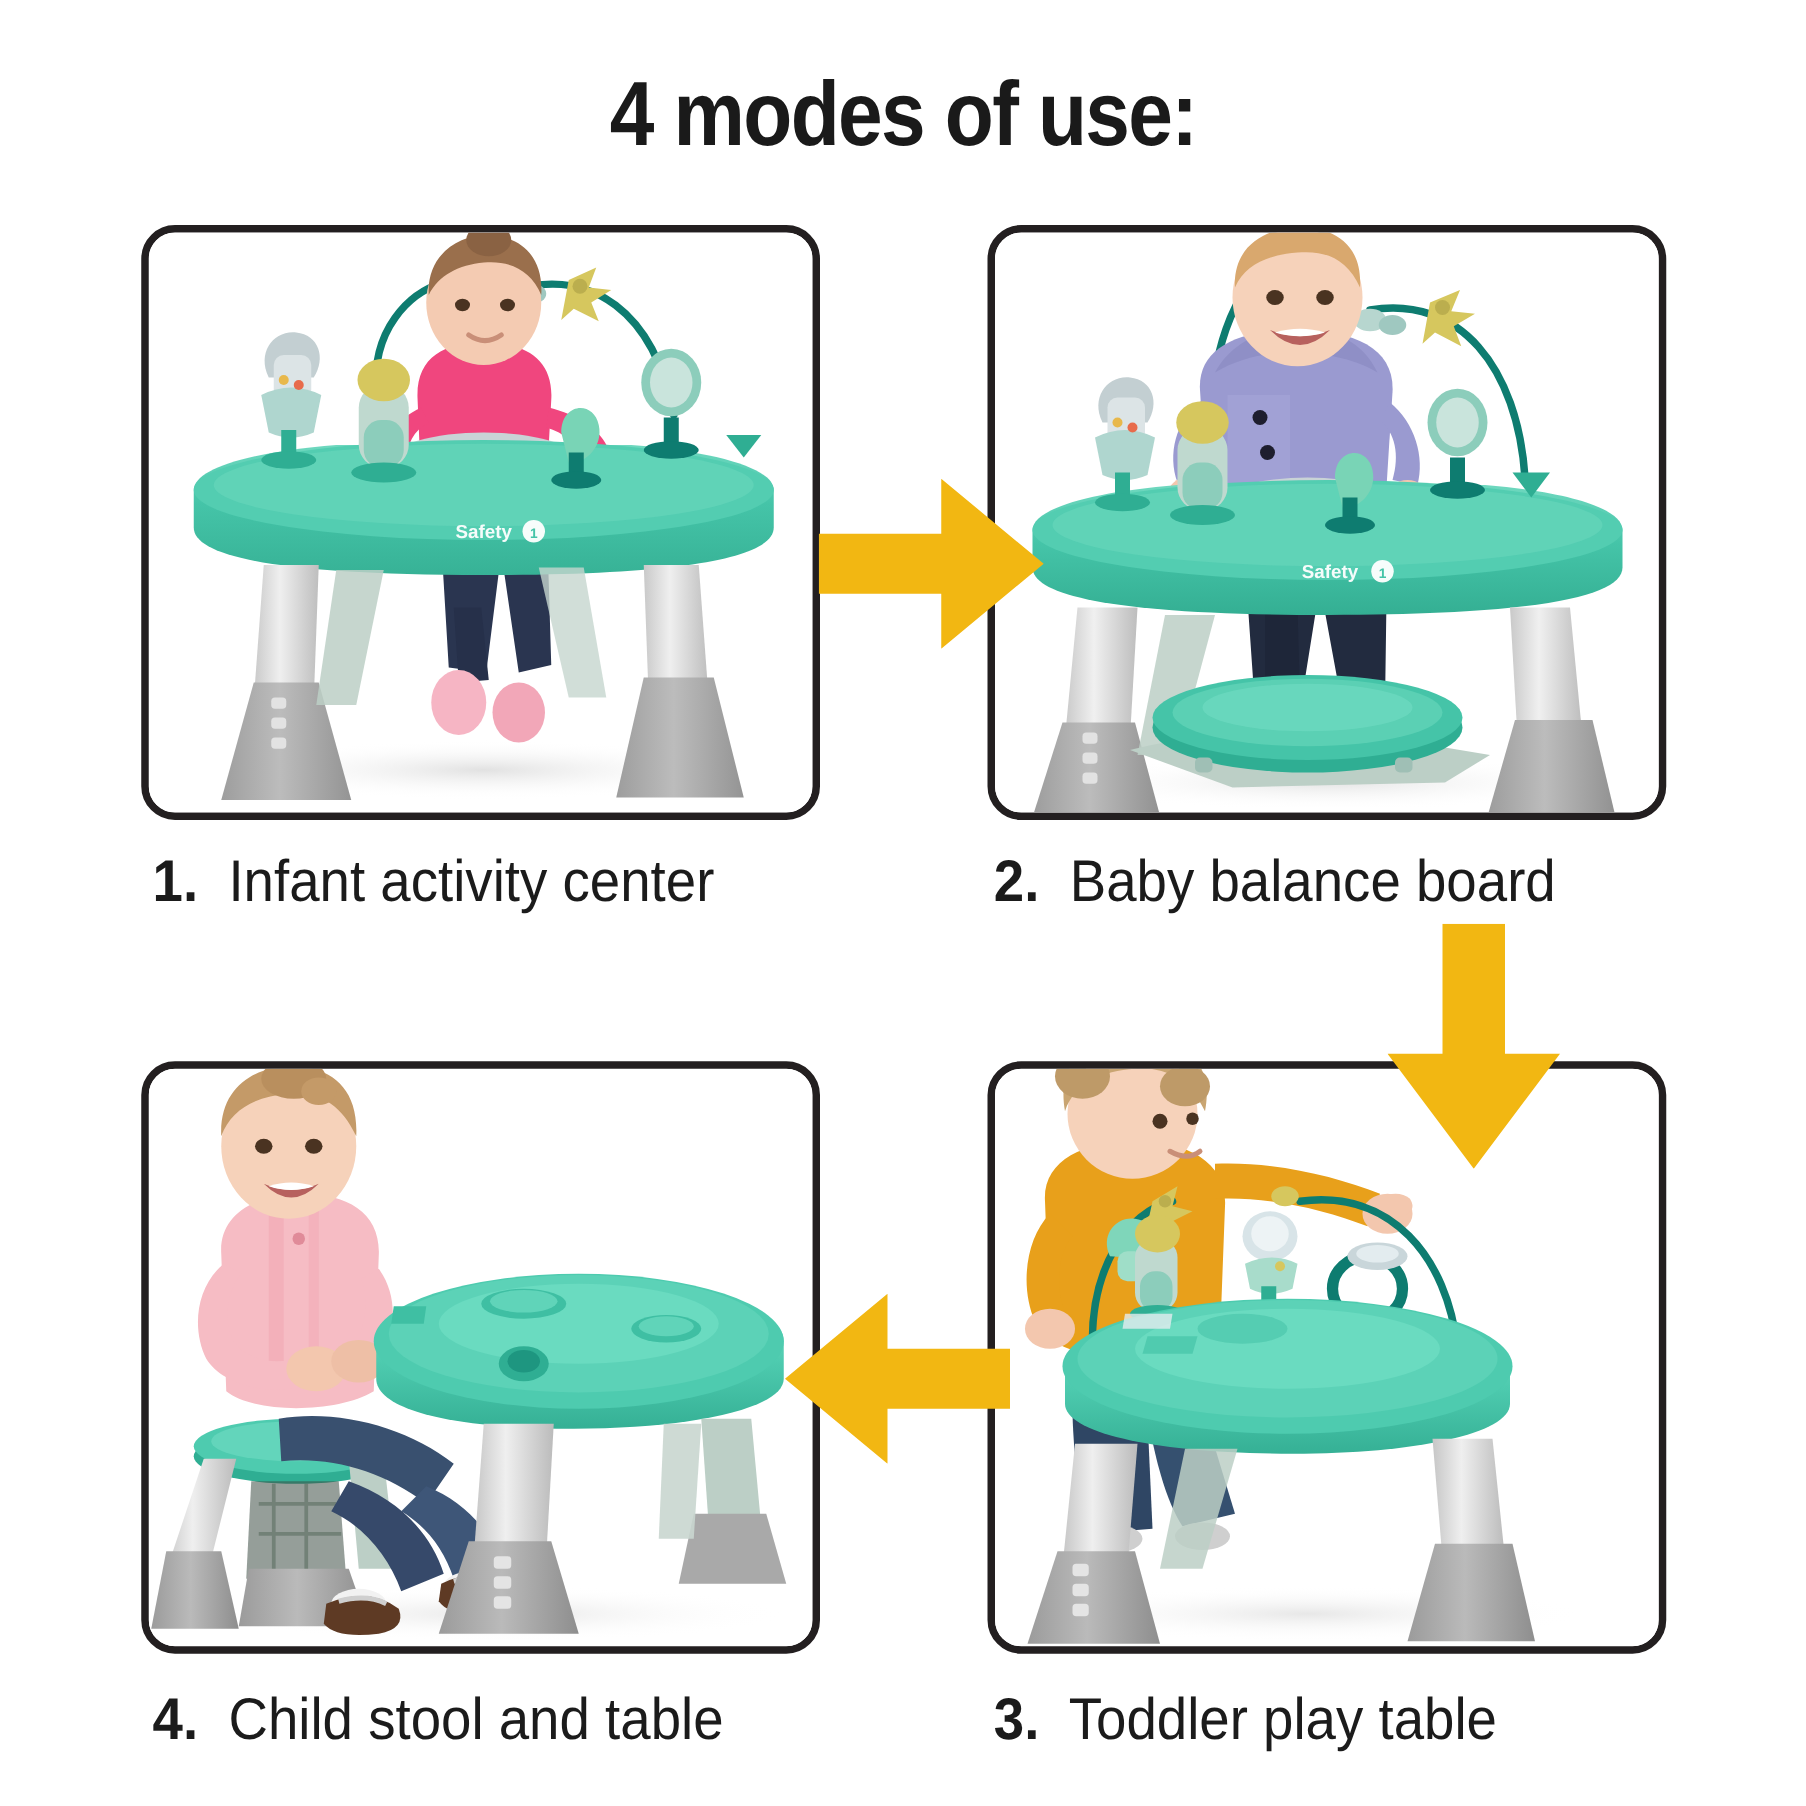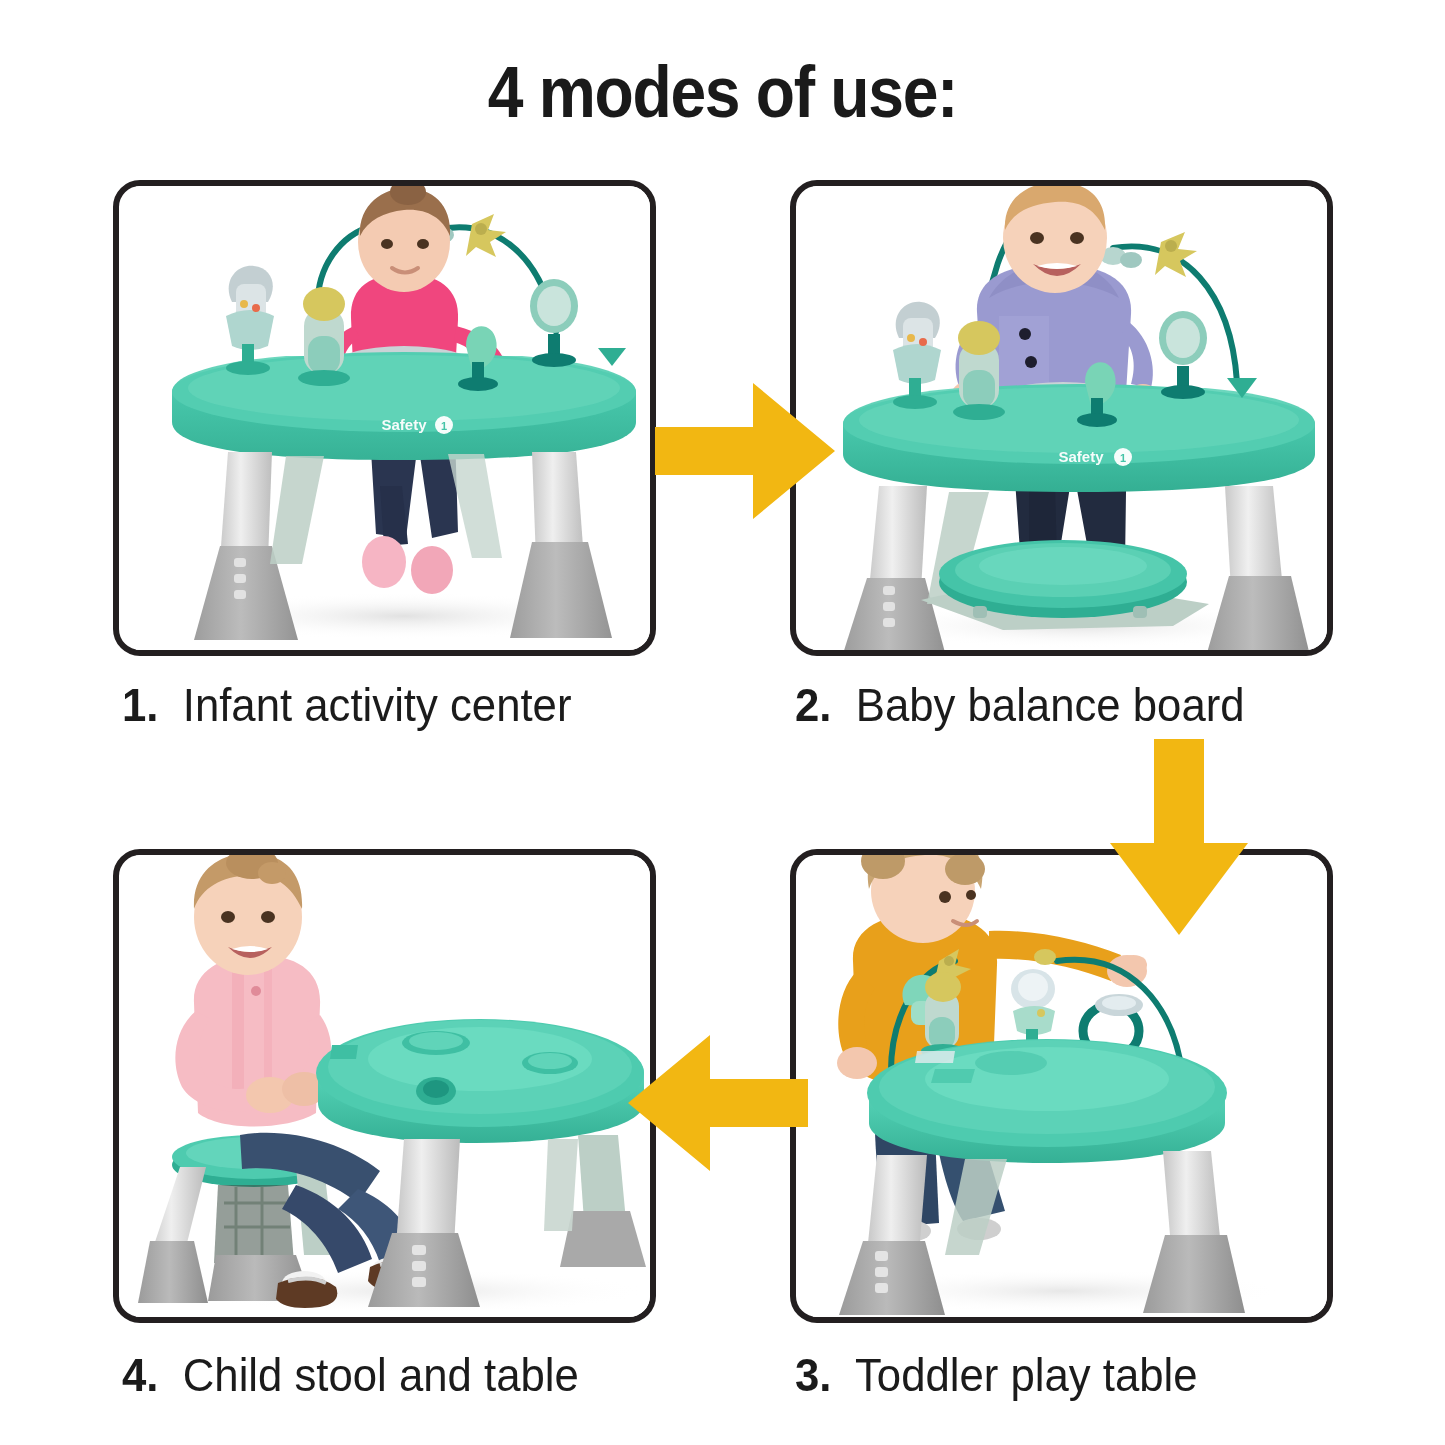--- a/index.html
+++ b/index.html
@@ -32,21 +32,21 @@
     border-radius:27px;
     background:#ffffff;
     box-sizing:border-box;
     overflow:hidden;
   }
   #panel-1{left:113px;top:163px;width:543px;height:476px;}
   #panel-2{left:790px;top:163px;width:543px;height:476px;}
   #panel-4{left:113px;top:832px;width:543px;height:474px;}
   #panel-3{left:790px;top:832px;width:543px;height:474px;}
 
-  .photo{position:absolute;left:0;top:0;width:100%;height:100%;padding-left:17px;}
+  .photo{position:absolute;left:0;top:0;width:100%;height:100%;}
   .photo svg{display:block;width:100%;height:100%;}
 
   
   .caption{
     position:absolute;
     font-size:47px;
     line-height:56px;
     color:#1b1b1b;
     white-space:nowrap;
     transform:scaleX(0.93);

